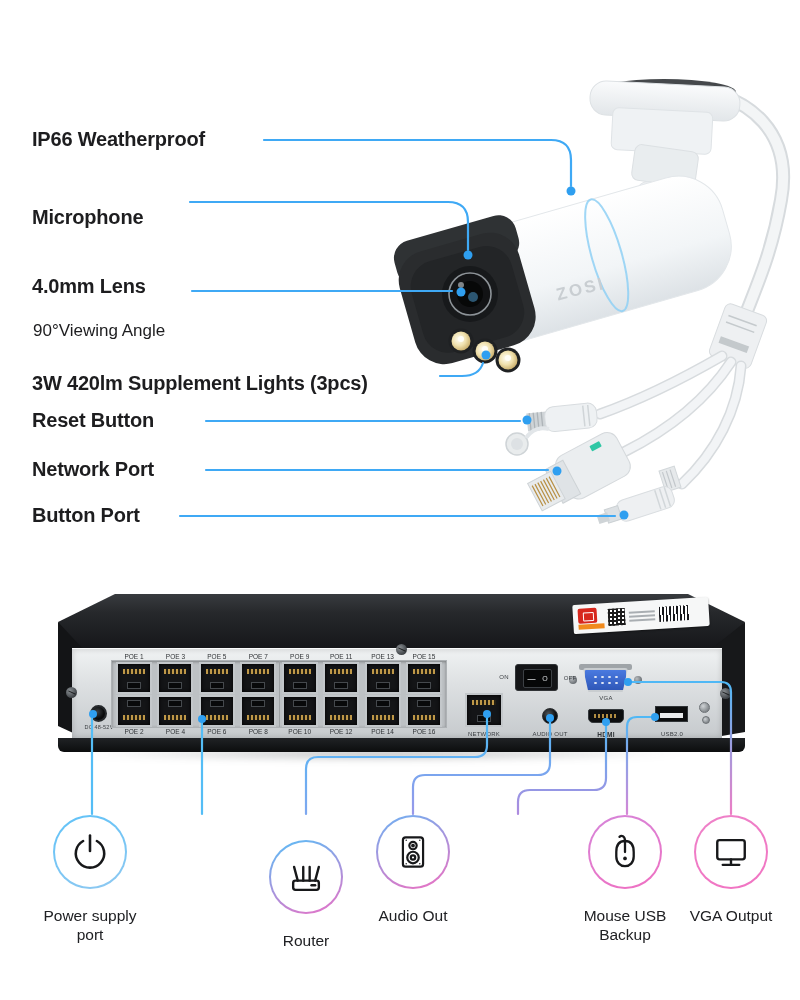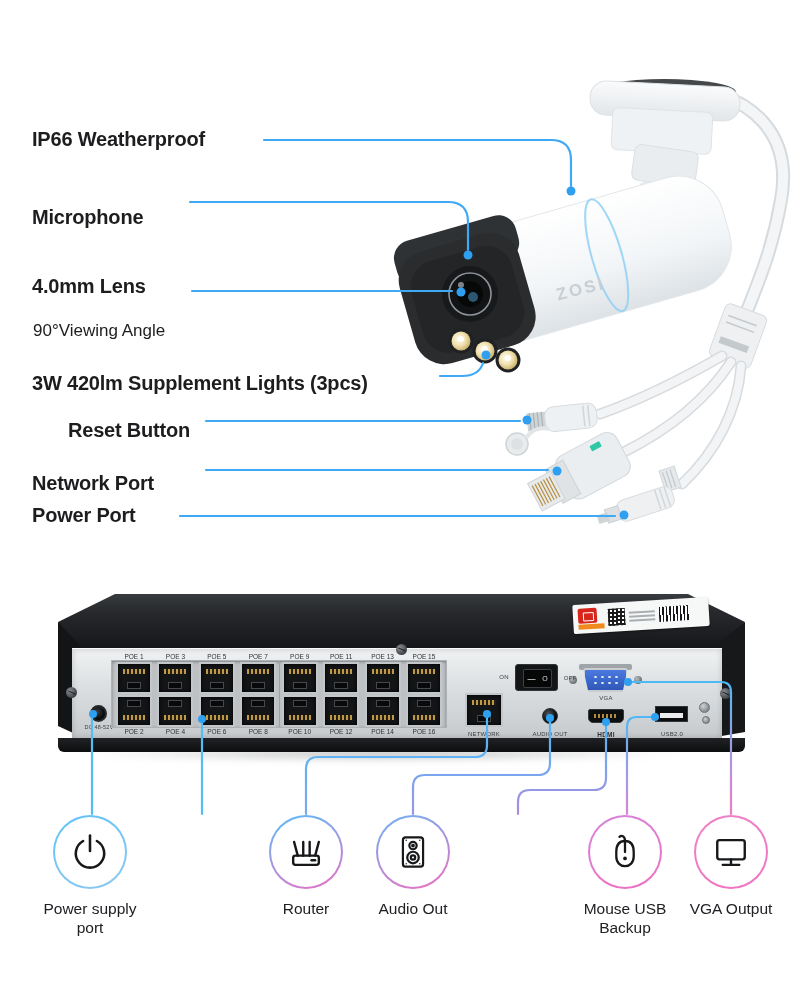--- a/index.html
+++ b/index.html
@@ -7,22 +7,22 @@
   #page { position:relative; width:800px; height:1000px; background:#fff; overflow:hidden; }
 
   
   .callout { position:absolute; left:32px; font-size:20px; font-weight:600; color:#1d1d1f; letter-spacing:-0.2px; white-space:nowrap; }
   .callout-sub { position:absolute; left:33px; font-size:17px; font-weight:400; color:#1d1d1f; white-space:nowrap; }
   #co-ip66 { top:128px; }
   #co-mic { top:206px; }
   #co-lens { top:275px; }
   #co-lens-sub { top:321px; }
   #co-lights { top:372px; }
-  #co-reset { top:419px;margin-left:36px; }
-  #co-network { top:472px; }
+  #co-reset { top:409px; }
+  #co-network { top:458px; }
   #co-power { top:504px; }
 
   
   .svg-layer { position:absolute; left:0; top:0; pointer-events:none; }
 
   
   #nvr { position:absolute; left:55px; top:592px; width:692px; height:166px; }
   .nvr-shadow { position:absolute; left:70px; top:746px; width:620px; height:16px;
     background:radial-gradient(ellipse at center, rgba(40,44,48,.30), rgba(0,0,0,0) 70%); filter:blur(3px); }
   #nvr .top-slab { position:absolute; left:0; top:0; width:692px; height:60px;
@@ -114,21 +114,21 @@
     border-radius:2px; color:#d9dcde; font-size:8px; display:flex; align-items:center; justify-content:space-around; }
   .pswitch .rocker .dash { font-weight:700; }
   .pswitch .rocker .circ { font-size:7px; }
 
   .gscrew { position:absolute; border-radius:50%; background:radial-gradient(circle at 35% 35%, #cfd3d6, #84898d 70%); border:1px solid #6d7276; }
 
   
   .legend-item { position:absolute; width:110px; text-align:center; }
   .legend-circle { width:74px; height:74px; border-radius:50%; margin:0 auto; padding:2px; }
   .legend-circle .inner { width:100%; height:100%; border-radius:50%; background:#fff; display:flex; align-items:center; justify-content:center; }
-  .legend-label { margin-top:10px; font-size:15.5px; color:#202124; line-height:1.25; }
+  .legend-label { margin-top:17px; font-size:15.5px; color:#202124; line-height:1.25; }
 </style>
 </head>
 <body>
 
 <div id="page">
 
   <svg class="svg-layer" width="800" height="580" viewBox="0 0 800 580">
     <defs>
       <linearGradient id="bodyGrad" x1="0" y1="0" x2="0" y2="1">
         <stop offset="0" stop-color="#ffffff"></stop>
@@ -237,21 +237,21 @@
     </g>
   </svg>
 
   <div class="callout" id="co-ip66">IP66 Weatherproof</div>
   <div class="callout" id="co-mic">Microphone</div>
   <div class="callout" id="co-lens">4.0mm Lens</div>
   <div class="callout-sub" id="co-lens-sub">90°Viewing Angle</div>
   <div class="callout" id="co-lights">3W 420lm Supplement Lights (3pcs)</div>
   <div class="callout" id="co-reset">Reset Button</div>
   <div class="callout" id="co-network">Network Port</div>
-  <div class="callout" id="co-power">Power Port</div>
+  <div class="callout" id="co-power">Button Port</div>
 
   <div class="nvr-shadow"></div>
   <div id="nvr">
     <div class="top-slab"></div>
     <div class="side-left"></div>
     <div class="side-right"></div>
     <div class="panel"></div>
     <div class="bottom-strip"></div>
 
     <div class="sticker">
@@ -368,21 +368,21 @@
       <svg width="44" height="44" viewBox="0 0 48 48" fill="none" stroke="#17181a" stroke-width="2.8" stroke-linecap="round">
         <path d="M16.5,12 A15.5,15.5 0 1 0 31.5,12"></path>
             <path d="M24,6 L24,23"></path>
       </svg>
     </div>
       </div>
     <div class="legend-label">Power supply port</div>
   </div>
 
 
-  <div class="legend-item" style="left:251px; top:815px;">
+  <div class="legend-item" style="left:251px; top:840px;">
     <div class="legend-circle" style="background:linear-gradient(160deg,#58bef7,#ea70c6);">
         <div class="inner">
       <svg width="44" height="44" viewBox="0 0 48 48" fill="none" stroke="#17181a" stroke-width="2.6" stroke-linecap="round" stroke-linejoin="round">
         <rect x="10" y="28" width="28" height="10" rx="2.5"></rect>
         <path d="M15,28 L11,13"></path>
             <path d="M21,28 L21,13"></path>
             <path d="M28,28 L28,13"></path>
             <path d="M34,28 L38,13"></path>
         <path d="M30,33 h4"></path>
       </svg>

